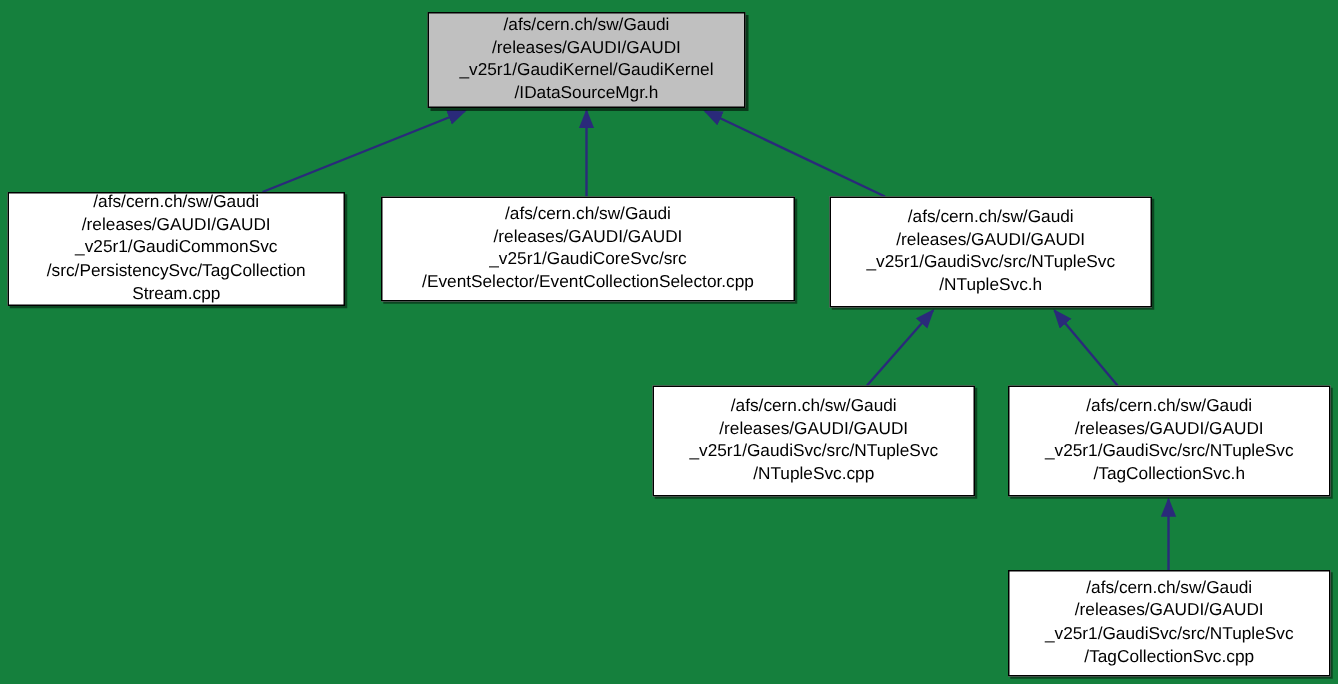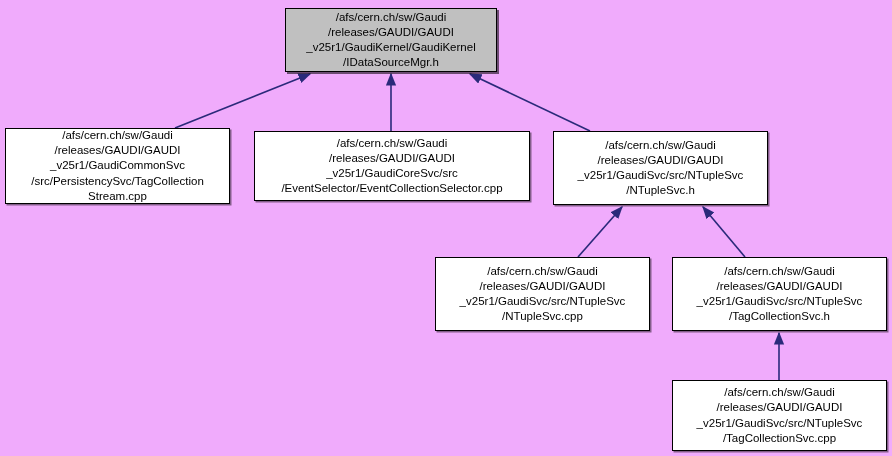--- a/index.html
+++ b/index.html
@@ -4,21 +4,21 @@
 <style>
   html, body {
     margin: 0;
     padding: 0;
     background: #ffffff;
   }
   #graph {
     position: relative;
     width: 892px;
     height: 456px;
-    background: #f0abfc;
+    background: #15803d;
     font-family: "Liberation Sans", sans-serif;
     overflow: hidden;
   }
   #edges {
     position: absolute;
     left: 0;
     top: 0;
     width: 892px;
     height: 456px;
     pointer-events: none;

